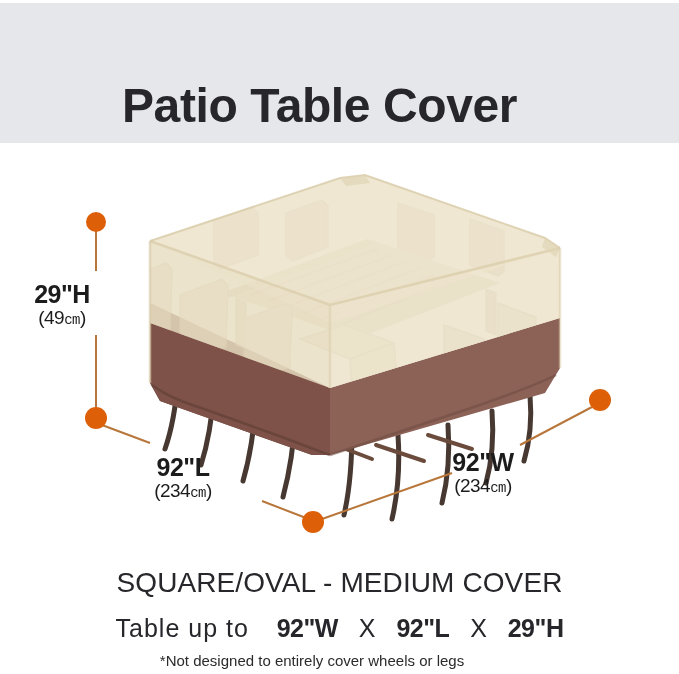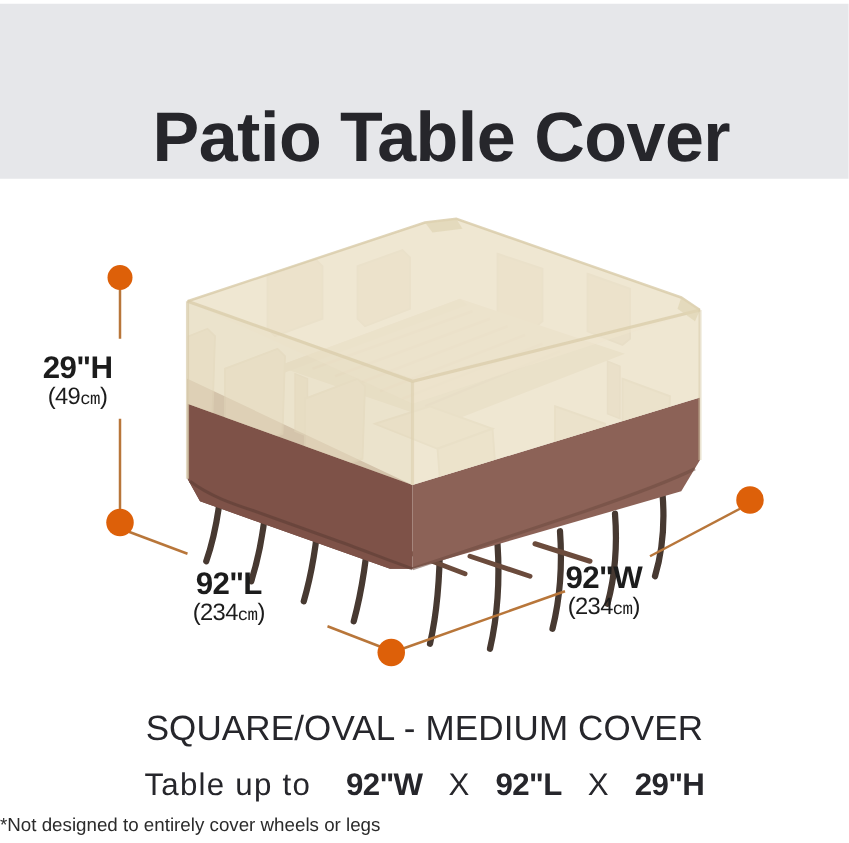--- a/index.html
+++ b/index.html
@@ -33,21 +33,21 @@
     font-weight: 400;
     letter-spacing: 3.5px;
     color: #3b3b40;
     line-height: 1;
     white-space: nowrap;
   }
   #product-title {
     position: absolute;
     left: 122px;
     top: 79px;
-    font-size: 56px;
+    font-size: 48px;
     font-weight: bold;
     letter-spacing: -0.4px;
     color: #26262b;
     line-height: 1;
     white-space: nowrap;
   }
 
   
   #illustration {
     position: absolute;
@@ -128,20 +128,21 @@
     white-space: nowrap;
   }
   #fits-line .lead { font-weight: 400; letter-spacing: 1px; }
   #fits-line .val  { font-weight: bold; letter-spacing: -0.5px; }
   #fits-line .x    { font-weight: 400; }
   #disclaimer {
     position: absolute;
     left: 0;
     top: 96px;
     width: 624px;
+    text-align: center;
     font-size: 15px;
     font-weight: 400;
     color: #2b2b2b;
     white-space: nowrap;
   }
 </style>
 </head>
 <body>
 
 <div id="header-band">

